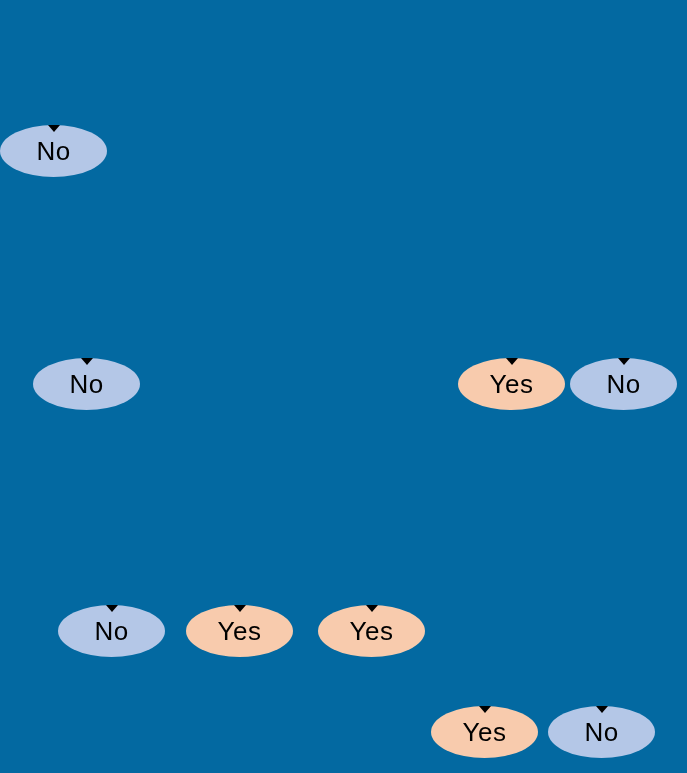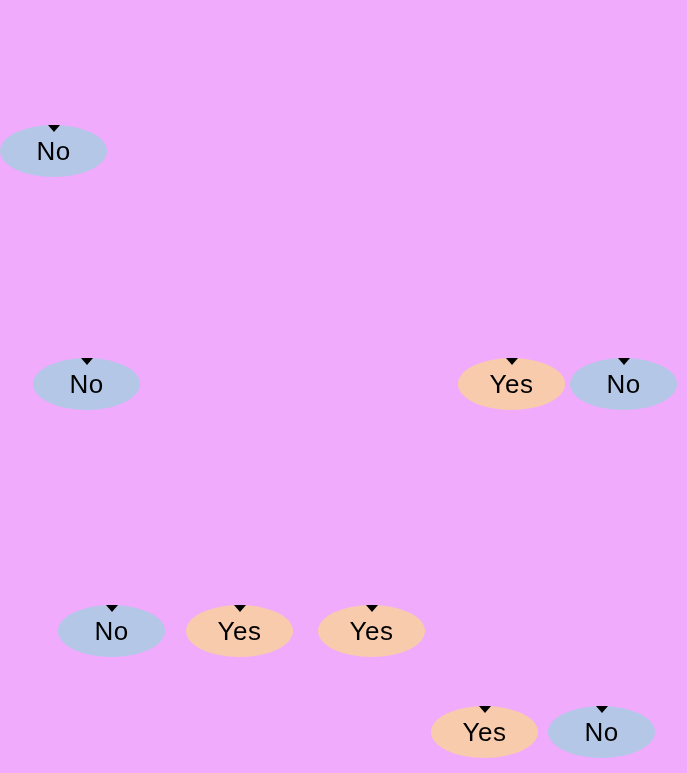--- a/index.html
+++ b/index.html
@@ -4,21 +4,21 @@
 <style>
   html, body {
     margin: 0;
     padding: 0;
     background: #000000;
   }
   .canvas {
     position: relative;
     width: 687px;
     height: 773px;
-    background: #f0abfc;
+    background: #0369a1;
     overflow: hidden;
     font-family: "Liberation Sans", sans-serif;
   }
   .node {
     position: absolute;
     width: 107px;
     height: 52px;
     border-radius: 50%;
     display: flex;
     align-items: center;

